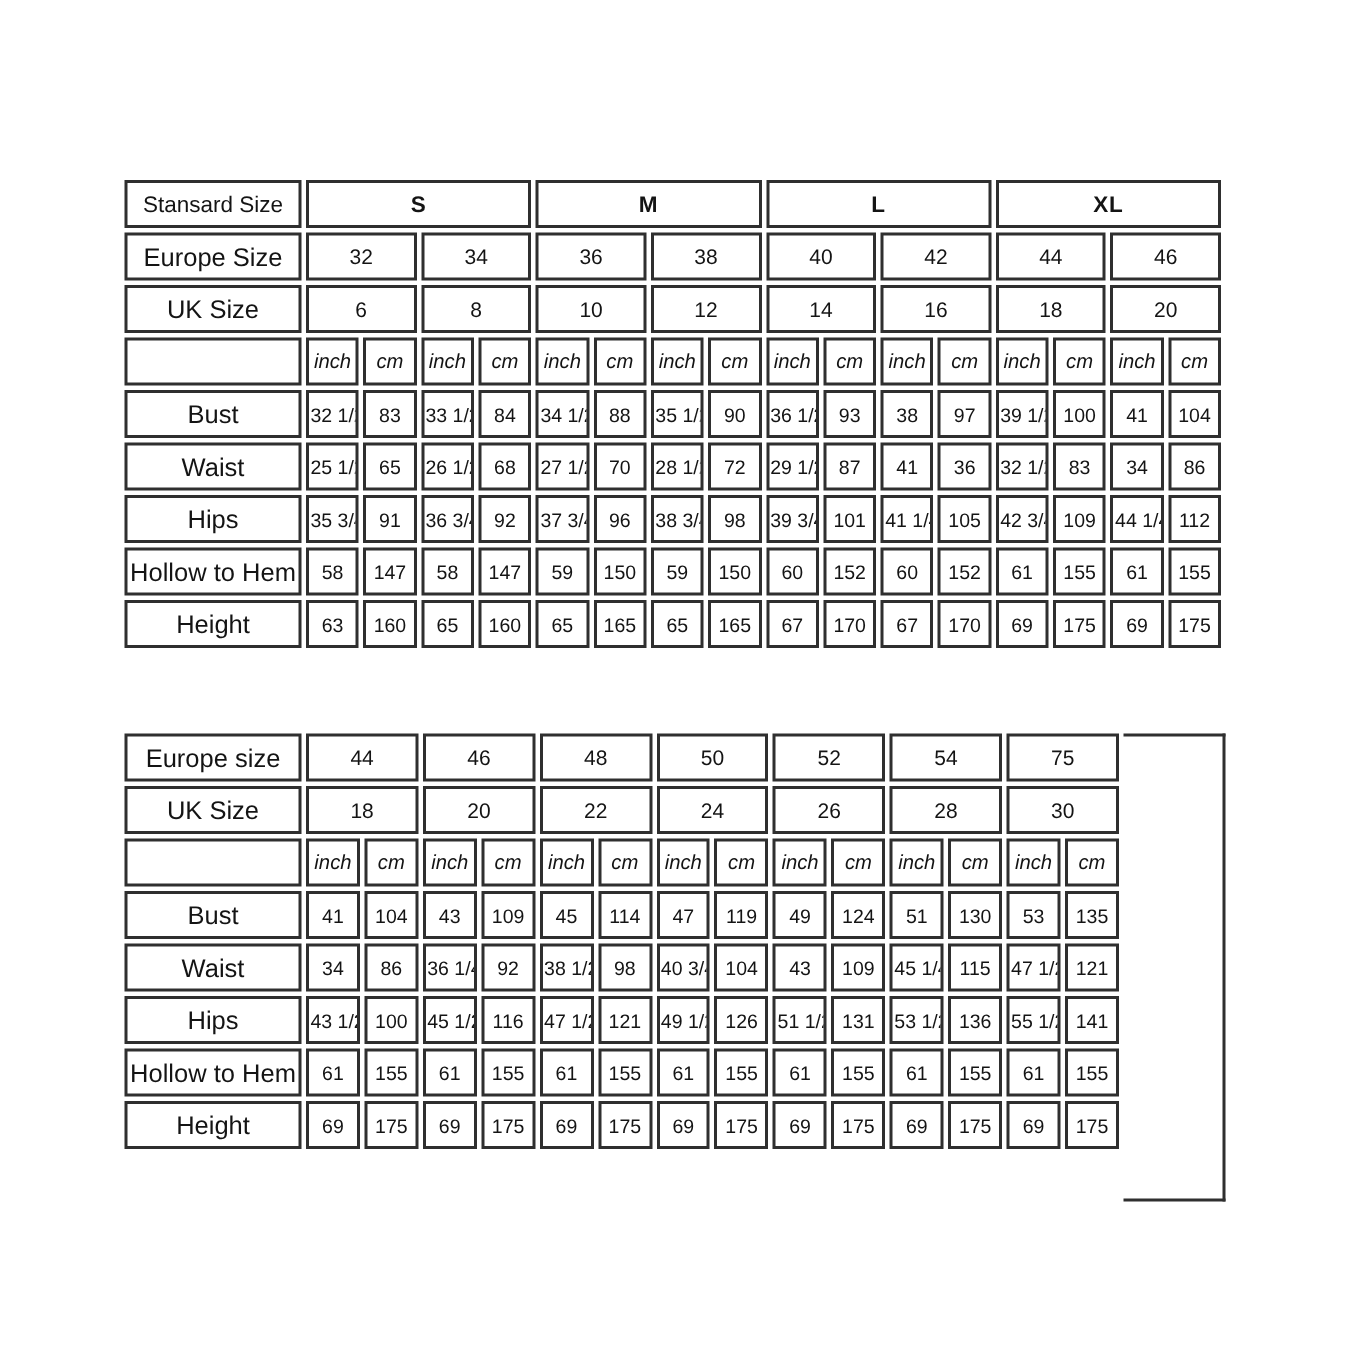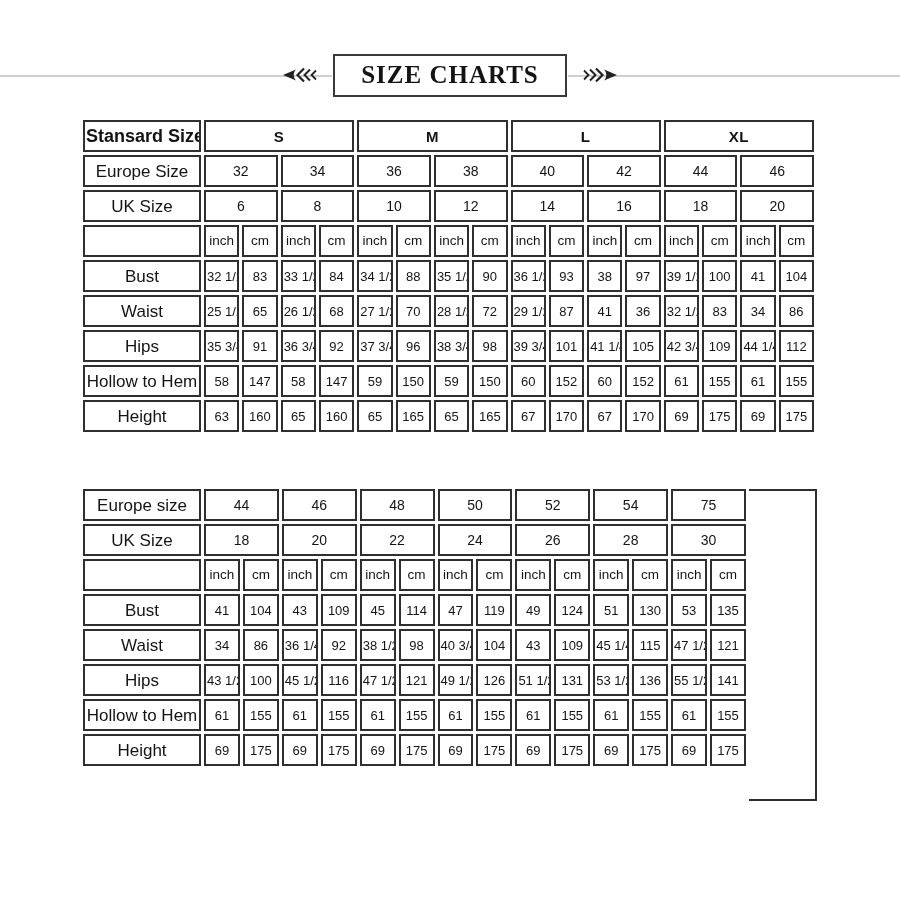--- a/index.html
+++ b/index.html
@@ -57,67 +57,43 @@
     text-align: center;
     vertical-align: middle;
     height: 28px;
     padding: 0 1px;
     font-size: 13px;
     line-height: 1;
     white-space: nowrap;
     overflow: hidden;
   }
   td.label { font-size: 17px; }
-  td.bold  { font-weight: 700; font-size: 18px; }
+  td.bold  { font-weight: 400; font-size: 15px; }
   td.group { font-weight: 700; font-size: 15px; letter-spacing: 0.5px; }
   td.size-val { font-size: 14px; }
-  td.unit { font-size: 13.5px; }
+  td.unit { font-size: 13.5px; font-style: italic; }
   td.num  { font-size: 13px; }
 
   
   .filler {
     position: absolute;
     top: 3px;
     bottom: 3px;
     right: 0;
     width: 66px;
     border: 2px solid #2f2f2f;
     border-left: none;
     background: #ffffff;
   }
 </style>
 </head>
 <body>
 
 <div class="page">
 
-  <div class="title-band">
-    <div class="hline"></div>
-    <div class="band-inner">
-      <span class="orn">
-        <svg width="36" height="16" viewBox="0 0 36 16" aria-hidden="true">
-          <path d="M0,8 L13,2.5 C10,5.5 10,10.5 13,13.5 Z" fill="#222"></path>
-          <path d="M21,1.5 L14.5,8 L21,14.5" fill="none" stroke="#222" stroke-width="2.2"></path>
-          <path d="M27,2.5 L21.5,8 L27,13.5" fill="none" stroke="#222" stroke-width="2"></path>
-          <path d="M33,3.5 L28.5,8 L33,12.5" fill="none" stroke="#222" stroke-width="1.8"></path>
-        </svg>
-      </span>
-      <div class="title-box">
-        <span class="title-text">SIZE CHARTS</span>
-      </div>
-      <span class="orn flip">
-        <svg width="36" height="16" viewBox="0 0 36 16" aria-hidden="true">
-          <path d="M0,8 L13,2.5 C10,5.5 10,10.5 13,13.5 Z" fill="#222"></path>
-          <path d="M21,1.5 L14.5,8 L21,14.5" fill="none" stroke="#222" stroke-width="2.2"></path>
-          <path d="M27,2.5 L21.5,8 L27,13.5" fill="none" stroke="#222" stroke-width="2"></path>
-          <path d="M33,3.5 L28.5,8 L33,12.5" fill="none" stroke="#222" stroke-width="1.8"></path>
-        </svg>
-      </span>
-    </div>
-  </div>
 
   <div class="tbl-area standard-area">
     <table id="standard-table">
         <colgroup>
           <col style="width: 118px;">
           <col>
           <col>
           <col>
           <col>
           <col>

